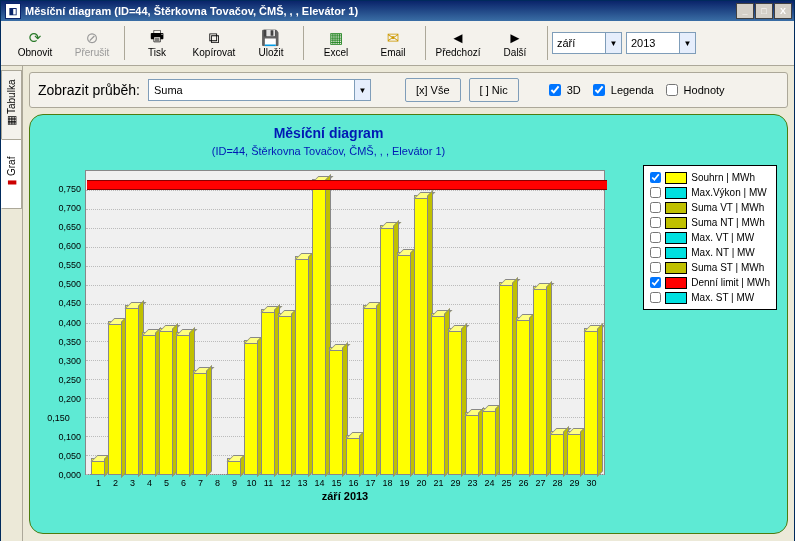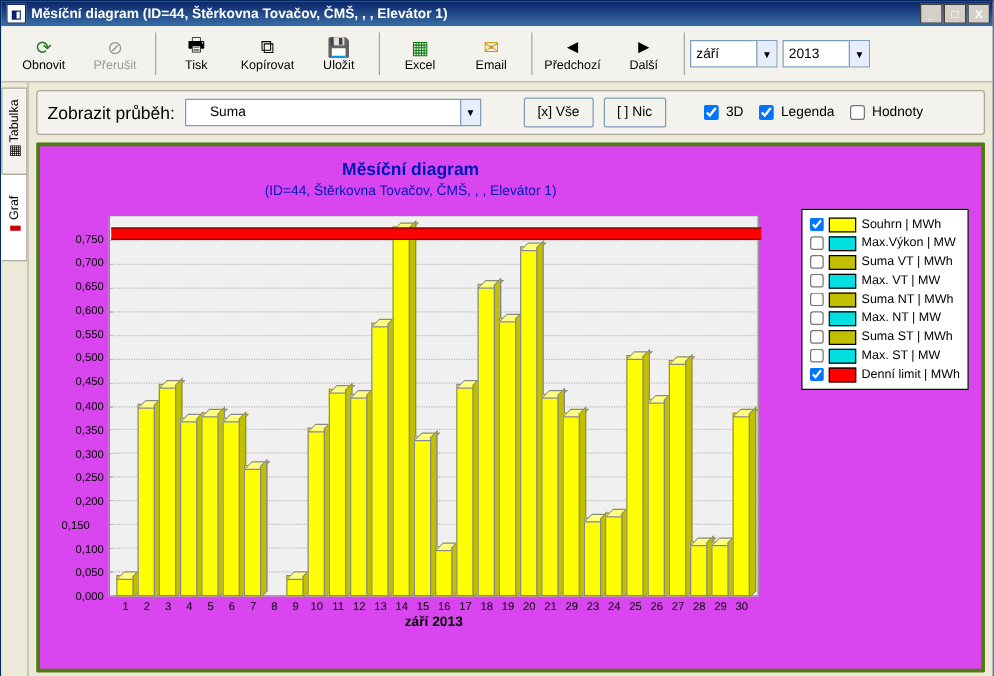--- a/index.html
+++ b/index.html
@@ -17,26 +17,26 @@
   .tool-select{height:20px;border:1px solid #7f9db9;background:white;font-size:11px;display:flex;align-items:center;padding:0 16px 0 4px;position:relative;}
   .tool-select .arrow{position:absolute;right:0;top:0;bottom:0;width:15px;background:#e6eefc;border-left:1px solid #7f9db9;display:flex;align-items:center;justify-content:center;font-size:8px;}
   .body{display:flex;height:475px;}
   .side-tabs{width:21px;background:#ece9d8;border-right:1px solid #aca899;display:flex;flex-direction:column;align-items:center;padding-top:4px;}
   .side-tab{width:19px;height:68px;border:1px solid #aca899;background:#f4f2ec;writing-mode:vertical-rl;transform:rotate(180deg);font-size:10px;display:flex;align-items:center;justify-content:center;margin-bottom:-1px;cursor:default;}
   .side-tab.active{background:#fff;border-right-color:#fff;}
   .side-tab .tic{writing-mode:horizontal-tb;transform:rotate(90deg);margin-top:3px;font-size:11px;}
   .content{flex:1;background:#ece9d8;padding:6px;}
   .optbar{border:1px solid #aca899;background:#f4f2ec;height:34px;border-radius:3px;display:flex;align-items:center;padding:0 8px;gap:8px;margin-bottom:6px;}
   .optbar label.lab{font-size:14px;}
-  .selectbox{flex:0 0 200px;height:20px;border:1px solid #7f9db9;background:white;display:flex;align-items:center;padding:0 16px 0 19px;position:relative;font-size:11px;}
+  .selectbox{flex:0 0 200px;height:20px;border:1px solid #7f9db9;background:white;display:flex;align-items:center;padding:0 16px 0 5px;position:relative;font-size:11px;}
   .selectbox .arrow{position:absolute;right:0;top:0;bottom:0;width:15px;background:#e6eefc;border-left:1px solid #7f9db9;display:flex;align-items:center;justify-content:center;font-size:8px;}
   .btn{height:22px;padding:0 10px;border:1px solid #7f9db9;background:#f4f2ec;font-size:11px;display:flex;align-items:center;border-radius:2px;cursor:default;}
   .chk{display:flex;align-items:center;gap:3px;font-size:11px;}
   .chk input{width:12px;height:12px;}
-  .chart-area{border:3px solid #4d7c0f;background:#d946ef;height:418px;position:relative;border-radius:1px;overflow:hidden;}
+  .chart-area{border:1px solid #4d7c0f;background:#5eead4;height:418px;position:relative;border-radius:14px;overflow:hidden;}
   .chart-title{text-align:center;color:#0018b4;font-weight:bold;font-size:14px;position:absolute;top:10px;left:0;right:160px;}
   .chart-sub{text-align:center;color:#0018b4;font-size:11px;position:absolute;top:30px;left:0;right:160px;}
   .legend-box{position:absolute;right:10px;top:50px;border:1px solid #000;background:#fff;padding:4px 6px;font-size:10px;}
   .legend-box .li{display:flex;align-items:center;gap:4px;height:15px;}
   .legend-box input{width:11px;height:11px;margin:0;}
   .swatch{width:20px;height:10px;border:1px solid #000;}
   .plot{position:absolute;left:55px;top:55px;width:520px;height:330px;}
   .grid-bg{position:absolute;left:0;top:0;right:0;bottom:25px;border:1px solid #888;background:#f0f0f0;}
   .bars{position:absolute;left:5px;right:5px;bottom:25px;top:0;display:flex;align-items:flex-end;gap:0;}
   .bar-wrap{flex:1;display:flex;flex-direction:column;align-items:center;position:relative;}
@@ -173,47 +173,47 @@
               <span class="swatch" style="background:#00e0e0"></span>
               <span>Max.Výkon | MW</span>
             </div>
             <div class="li">
               <input type="checkbox" style="">
               <span class="swatch" style="background:#c0c000"></span>
               <span>Suma VT | MWh</span>
             </div>
             <div class="li">
               <input type="checkbox" style="">
+              <span class="swatch" style="background:#c0c000"></span>
+              <span>Suma NT | MWh</span>
+            </div>
+            <div class="li">
+              <input type="checkbox" style="">
               <span class="swatch" style="background:#00e0e0"></span>
               <span>Max. VT | MW</span>
             </div>
             <div class="li">
               <input type="checkbox" style="">
-              <span class="swatch" style="background:#c0c000"></span>
-              <span>Suma NT | MWh</span>
-            </div>
-            <div class="li">
-              <input type="checkbox" style="">
               <span class="swatch" style="background:#00e0e0"></span>
               <span>Max. NT | MW</span>
             </div>
             <div class="li">
               <input type="checkbox" style="">
               <span class="swatch" style="background:#c0c000"></span>
               <span>Suma ST | MWh</span>
-            </div>
-            <div class="li">
-              <input type="checkbox" style="">
-              <span class="swatch" style="background:#00e0e0"></span>
-              <span>Max. ST | MW</span>
             </div>
             <div class="li">
               <input type="checkbox" checked="" style="">
               <span class="swatch" style="background:#ff0000"></span>
               <span>Denní limit | MWh</span>
+            </div>
+            <div class="li">
+              <input type="checkbox" style="">
+              <span class="swatch" style="background:#00e0e0"></span>
+              <span>Max. ST | MW</span>
             </div>
           </div>
 
         <div class="plot">
           <div class="grid-bg" id="gridbg">
               <div class="gy" style="top: 100%;"></div>
               <div class="gy" style="top: 93.75%;"></div>
               <div class="gy" style="top: 87.5%;"></div>
               <div class="gy" style="top: 81.25%;"></div>
               <div class="gy" style="top: 75%;"></div>

